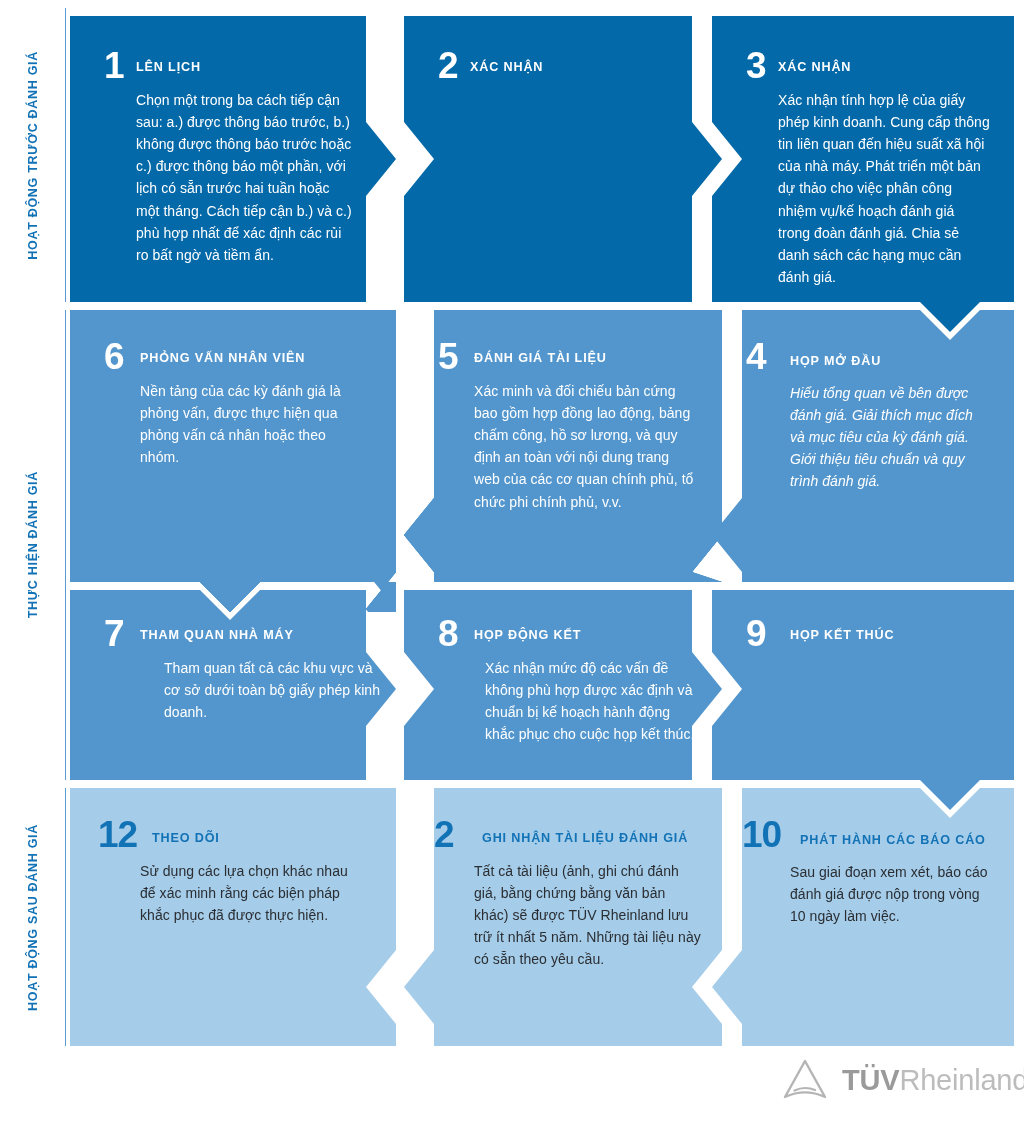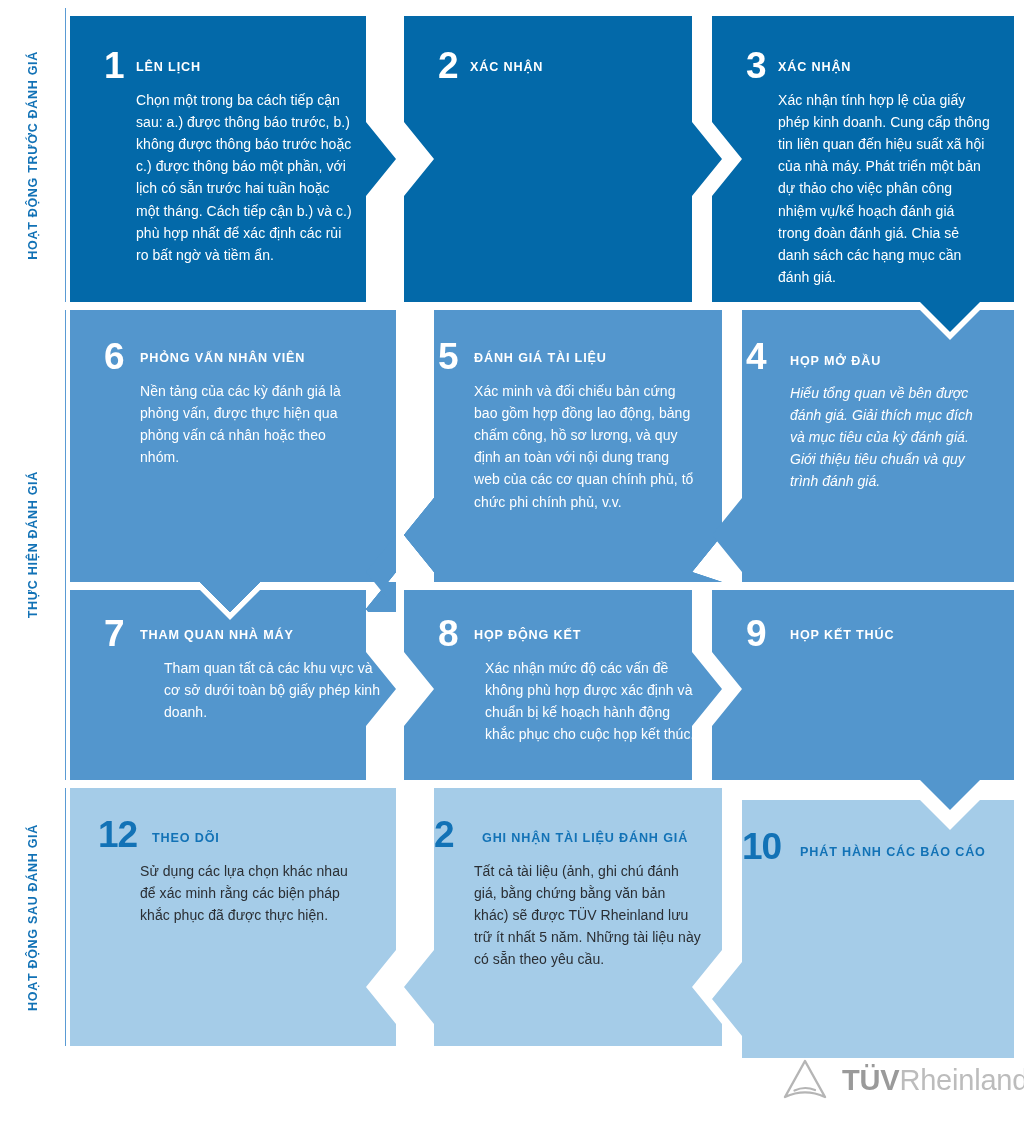--- a/index.html
+++ b/index.html
@@ -196,26 +196,27 @@
 
   <div class="panel t-light" style="left:404px;top:788px;width:318px;height:258px;">
     <svg class="inner" viewBox="0 0 318 258" preserveAspectRatio="none">
       <path d="M30,0 H318 V162 L288,199 L318,236 V258 H30 V236 L0,199 L30,162 Z" fill="#a5cce8"></path>
     </svg>
     <div class="num" style="left:30px;top:28px;">2</div>
     <div class="ttl" style="left:78px;top:43px;width:240px;">GHI NHẬN TÀI LIỆU ĐÁNH GIÁ</div>
     <div class="body" style="left:70px;top:72px;width:228px;">Tất cả tài liệu (ảnh, ghi chú đánh giá, bằng chứng bằng văn bản khác) sẽ được TÜV Rheinland lưu trữ ít nhất 5 năm. Những tài liệu này có sẵn theo yêu cầu.</div>
   </div>
 
-  <div class="panel t-light" style="left:712px;top:788px;width:302px;height:258px;margin-top:12px;">
+  <div class="panel t-light" style="left:712px;top:788px;width:302px;height:258px;">
     <svg class="inner" viewBox="0 0 302 258" preserveAspectRatio="none">
       <path d="M30,0 H208 L238,30 L268,0 H302 V258 H30 V236 L0,199 L30,162 Z" fill="#a5cce8"></path>
     </svg>
     <div class="num" style="left:30px;top:28px;">10</div>
     <div class="ttl" style="left:88px;top:45px;width:210px;">PHÁT HÀNH CÁC BÁO CÁO</div>
+    <div class="body" style="left:78px;top:73px;width:200px;">Sau giai đoạn xem xét, báo cáo đánh giá được nộp trong vòng 10 ngày làm việc.</div>
   </div>
 
   <div class="logo" style="left:782px;top:1058px;">
     <svg class="logo-mark" viewBox="0 0 46 44">
       <path d="M23,3 L43,39 C30,33 16,33 3,39 Z" fill="none" stroke="#b5b5b5" stroke-width="2.4" stroke-linejoin="round"></path>
       <path d="M12.5,32.5 C20,29 27,29.5 33,32" fill="none" stroke="#b5b5b5" stroke-width="2.2" stroke-linecap="round"></path>
     </svg>
     <div class="logo-text">
       <span class="b">TÜV</span><span class="r">Rheinland</span>
     </div>

